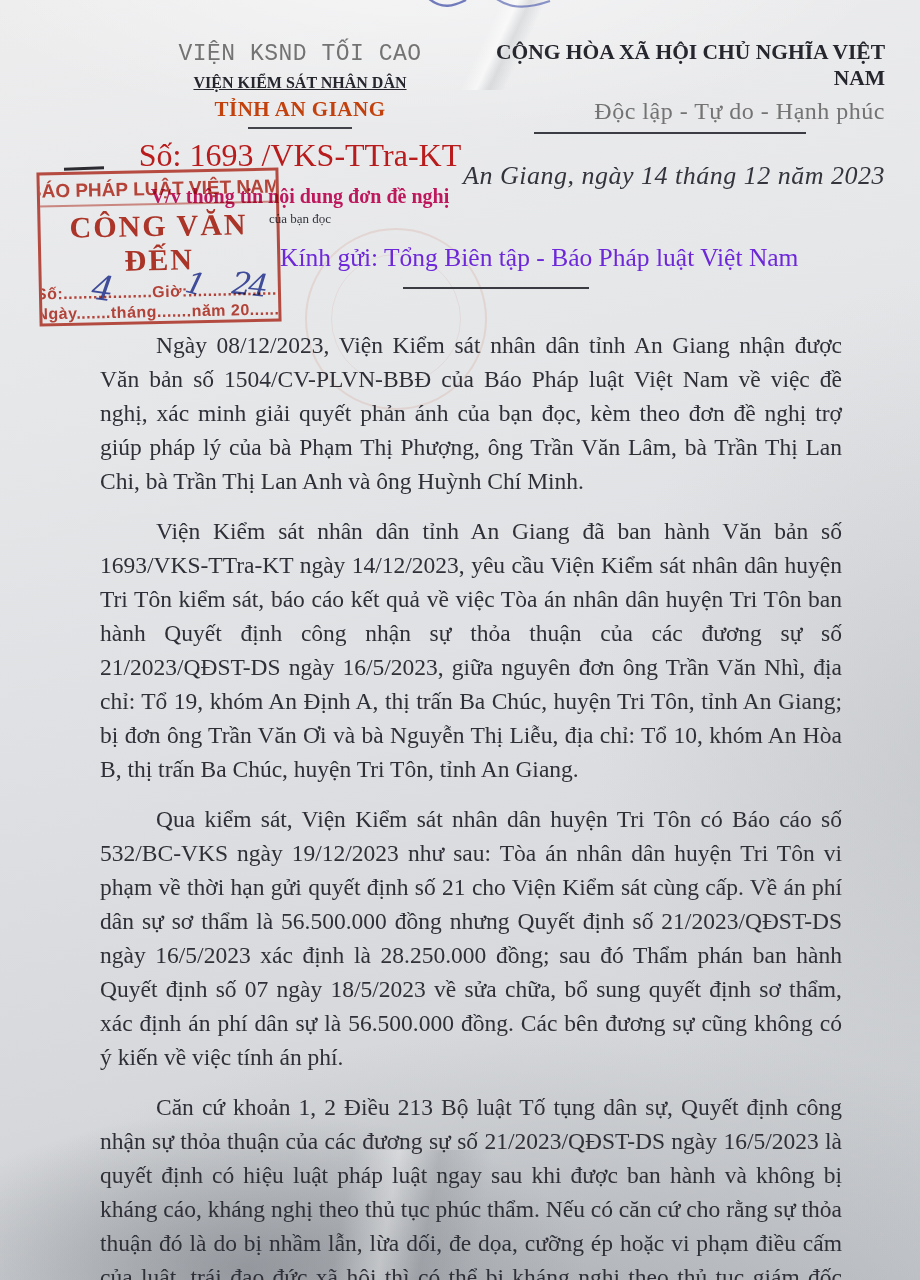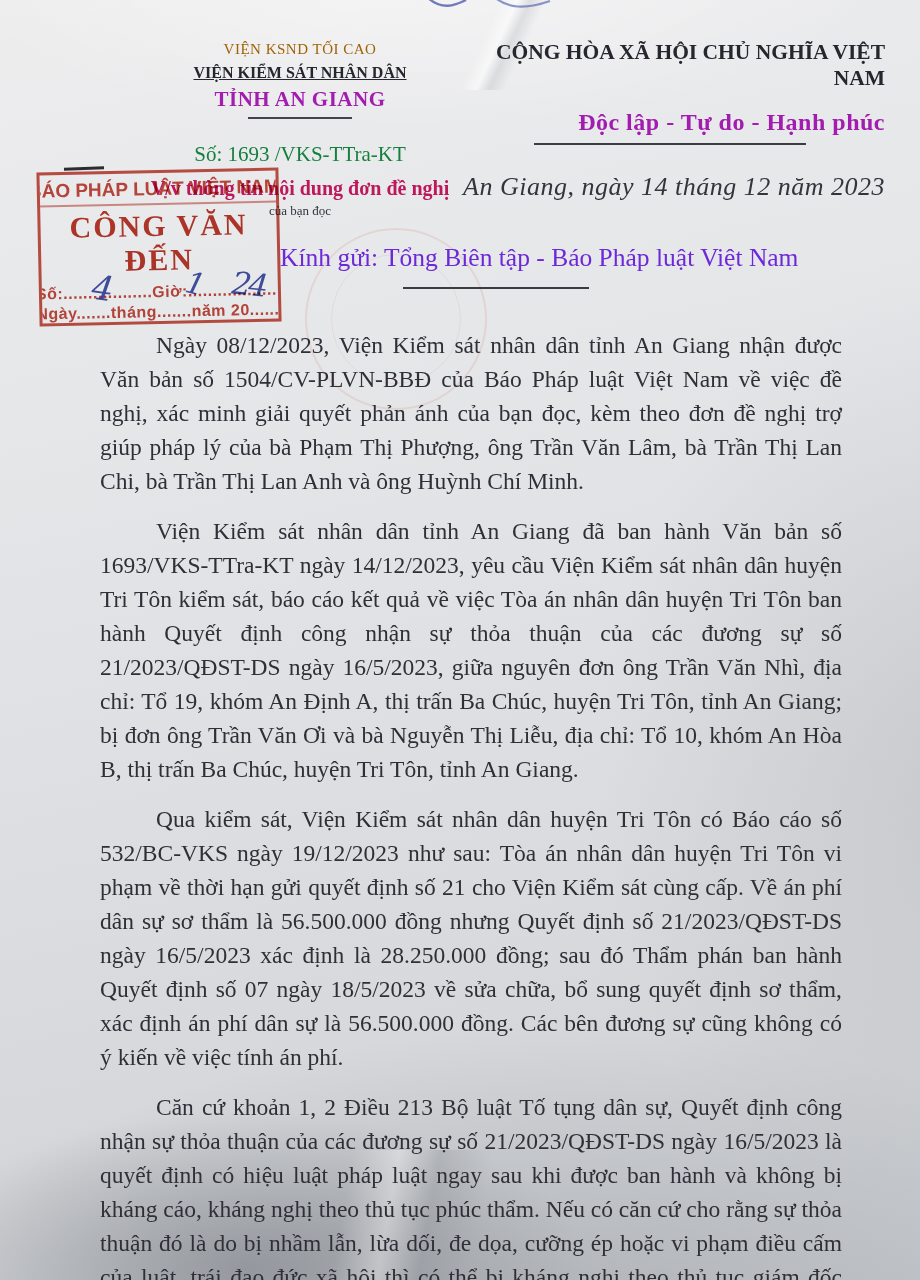--- a/index.html
+++ b/index.html
@@ -16,32 +16,32 @@
   
   .crease{position:absolute;pointer-events:none;}
   .crease-1{left:360px;top:0;width:280px;height:90px;
     background:linear-gradient(115deg,transparent 44%,rgba(255,255,255,0.55) 49%,rgba(160,164,170,0.25) 53%,transparent 58%);}
   .crease-2{left:120px;top:1150px;width:560px;height:130px;
     background:linear-gradient(100deg,transparent 40%,rgba(255,255,255,0.35) 48%,rgba(140,144,150,0.30) 55%,transparent 64%);}
   .abs{position:absolute;}
 
   
   .hL{left:110px;top:40px;width:380px;text-align:center;line-height:1.25;}
-  .hL .l1{font-size:15px;letter-spacing:0.5px;color:#a16207;}
+  .hL .l1{font-size:23px;letter-spacing:0.5px;color:#737373;font-family:Liberation Mono, monospace;}
   .hL .l2{font-size:16px;font-weight:bold;color:#26262e;margin-top:4px;text-decoration:underline;}
-  .hL .l3{font-size:21px;font-weight:bold;color:#a21caf;margin-top:3px;letter-spacing:0.5px;}
+  .hL .l3{font-size:21px;font-weight:bold;color:#c2410c;margin-top:3px;letter-spacing:0.5px;}
   .hL .rule{width:104px;height:2px;background:#43434b;margin:5px auto 0;}
-  .hL .num{font-size:21px;color:#15803d;margin-top:22px;}
+  .hL .num{font-size:32px;color:#b91c1c;margin-top:6px;}
   .hL .vv{font-size:20px;color:#be185d;margin-top:9px;font-weight:bold;}
   .hL .vv2{font-size:13px;color:#33333c;margin-top:2px;}
 
   
   .hR{left:455px;top:40px;width:430px;text-align:right;line-height:1.2;}
   .hR .n1{font-size:21.5px;font-weight:bold;color:#26262e;}
-  .hR .n2{font-size:24px;font-weight:bold;color:#a21caf;margin-top:16px;letter-spacing:0.5px;}
+  .hR .n2{font-size:24px;font-weight:normal;color:#737373;margin-top:5px;letter-spacing:0.5px;}
   .hR .rule{width:272px;height:2px;background:#3c3c44;margin:7px auto 0;}
   .hR .date{font-size:26px;font-style:italic;color:#34343d;margin-top:26px;letter-spacing:0.5px;}
 
   
   .stamp{left:38px;top:170px;width:236px;height:148px;
     border:3px solid rgba(188,52,38,0.85);transform:rotate(-1.2deg);
     mix-blend-mode:multiply;color:#bc3a2b;overflow:hidden;}
   .stamp .org{font-family:"Liberation Sans","DejaVu Sans",sans-serif;
     font-size:19px;font-weight:bold;white-space:nowrap;margin-left:-14px;
     padding:5px 0 3px 2px;color:rgba(192,58,44,0.92);

